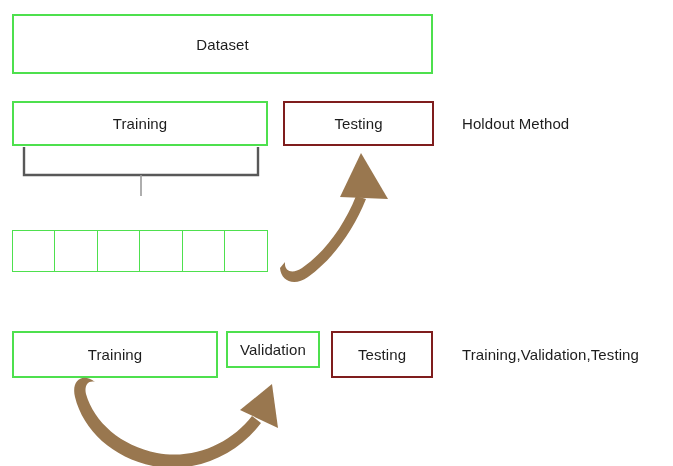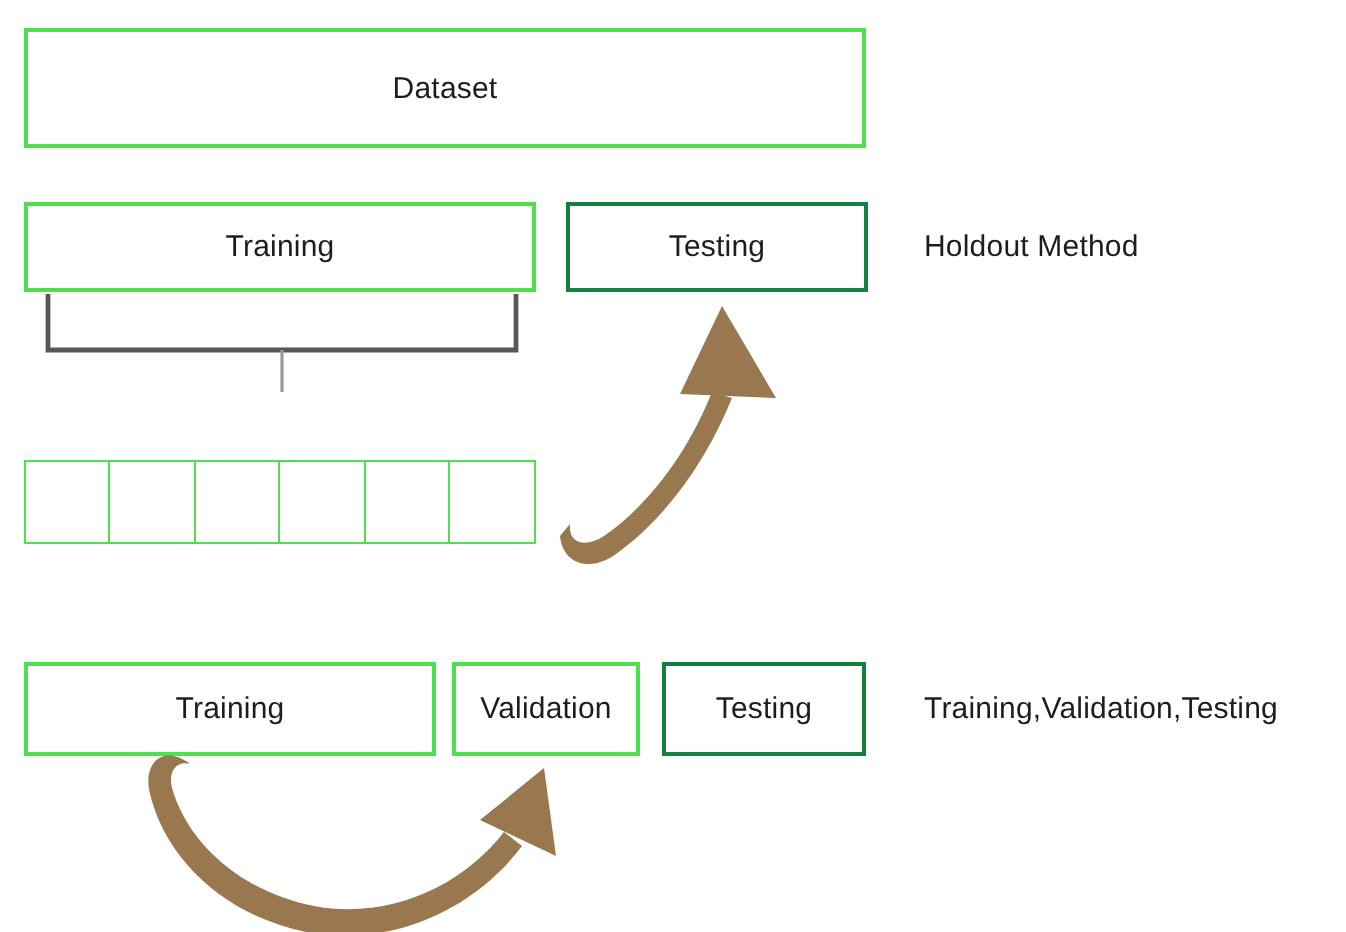--- a/index.html
+++ b/index.html
@@ -29,21 +29,21 @@
     background: #ffffff;
     display: flex;
     align-items: center;
     justify-content: center;
     font-size: 15px;
     line-height: 1;
     letter-spacing: 0.1px;
     color: #1d1d1d;
   }
   .box.green  { border: 2px solid #4ee04e; }
-  .box.pink   { border: 2px solid #15803d; }
+  .box.pink   { border: 2px solid #7f1d1d; }
 
   .fold-strip {
     position: absolute;
     box-sizing: border-box;
     display: flex;
     background: #ffffff;
   }
   .fold-cell {
     flex: 1 1 0;
     box-sizing: border-box;
@@ -105,21 +105,21 @@
     <div class="fold-cell"></div>
     <div class="fold-cell"></div>
     <div class="fold-cell"></div>
     <div class="fold-cell"></div>
   </div>
 
   <div class="box green" style="left:12px; top:331px; width:206px; height:47px;">
     <span>Training</span>
   </div>
 
-  <div class="box green" style="left:226px; top:331px; width:94px; height:47px;">
+  <div class="box green" style="left:226px; top:331px; width:94px; height:37px;">
     <span>Validation</span>
   </div>
 
   <div class="box pink" style="left:331px; top:331px; width:102px; height:47px;">
     <span>Testing</span>
   </div>
 
   <div class="side-label" style="left:462px; top:347px;text-align:right;">Training,Validation,Testing</div>
 
   <svg class="overlay" viewBox="0 0 673 466">

